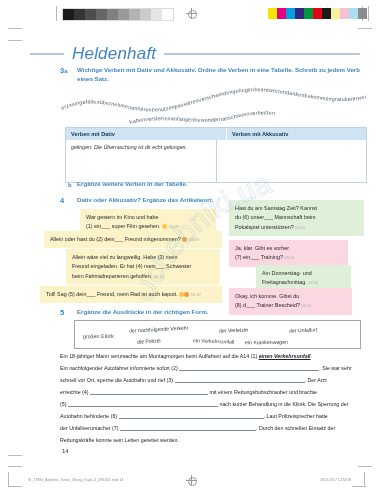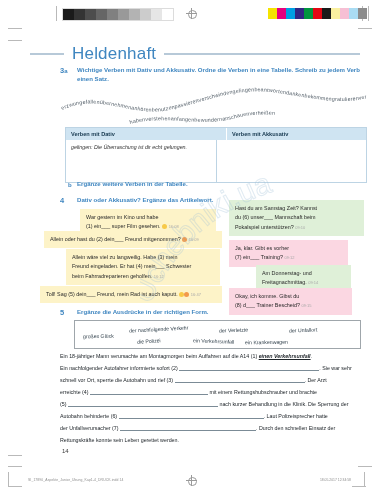--- a/index.html
+++ b/index.html
@@ -20,21 +20,21 @@
   .colorbar i{display:block;width:9px;height:100%;}
   .reg{position:absolute;width:11px;height:11px;}
   .reg::before,.reg::after{content:"";position:absolute;background:#9a9a9a;}
   .reg::before{left:5px;top:0;width:1px;height:11px;}
   .reg::after{top:5px;left:0;height:1px;width:11px;}
   .reg span{position:absolute;left:2px;top:2px;width:7px;height:7px;border:1px solid #9a9a9a;border-radius:50%;}
 
   
   .title-row{position:absolute;left:30px;top:44px;width:330px;display:flex;align-items:center;}
   .title-row .rule-l{width:34px;height:2px;background:#b7c9d8;}
-  .title{color:#3f86c0;font-size:17px;letter-spacing:.2px;padding:0 8px;white-space:nowrap;}
+  .title{color:#3f86c0;font-size:17px;letter-spacing:.2px;padding:0 8px;white-space:nowrap;font-style:italic;}
   .title-row .rule-r{flex:1;height:2px;background:#b7c9d8;}
 
   
   .ex{position:absolute;}
   .num{color:#3f86c0;font-weight:bold;font-size:7.5px;position:absolute;left:0;top:0;}
   .num .sub{font-weight:bold;font-size:6px;}
   .instr{color:#3f86c0;font-weight:bold;font-size:6.1px;line-height:1.45;margin-left:17px;}
 
   
   .cloud{position:absolute;left:60px;top:84px;width:310px;height:42px;}

